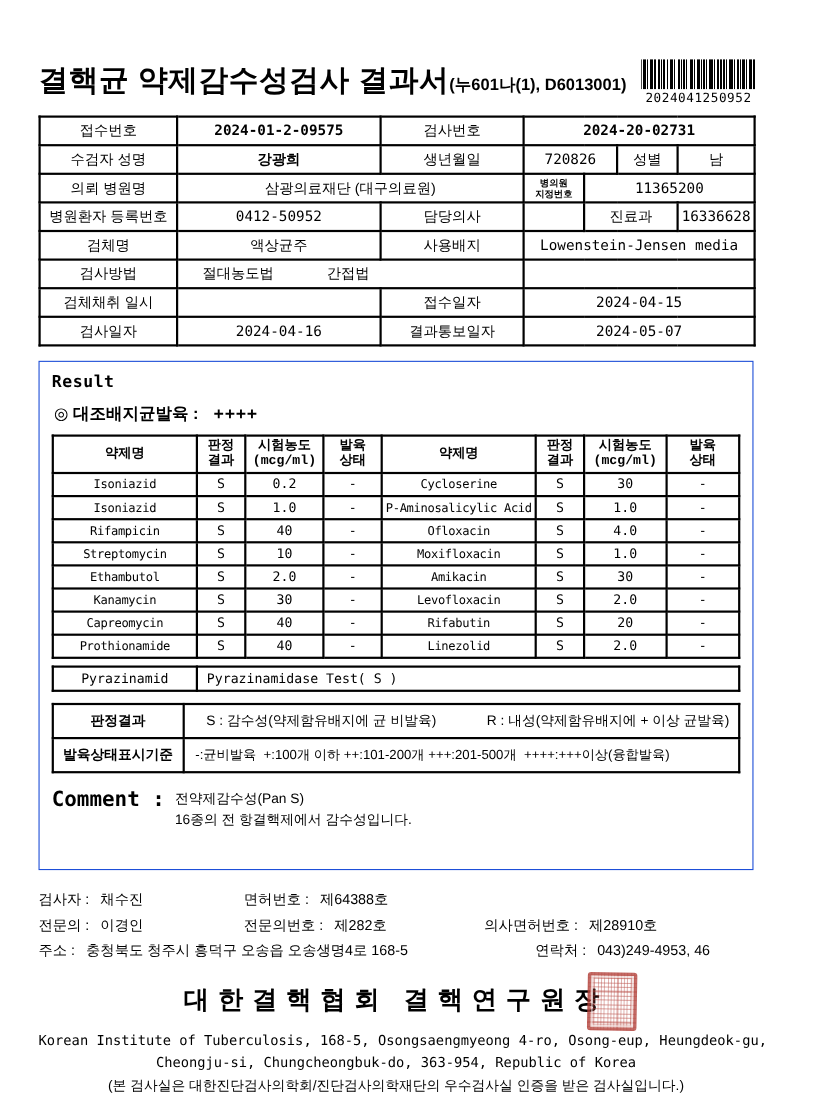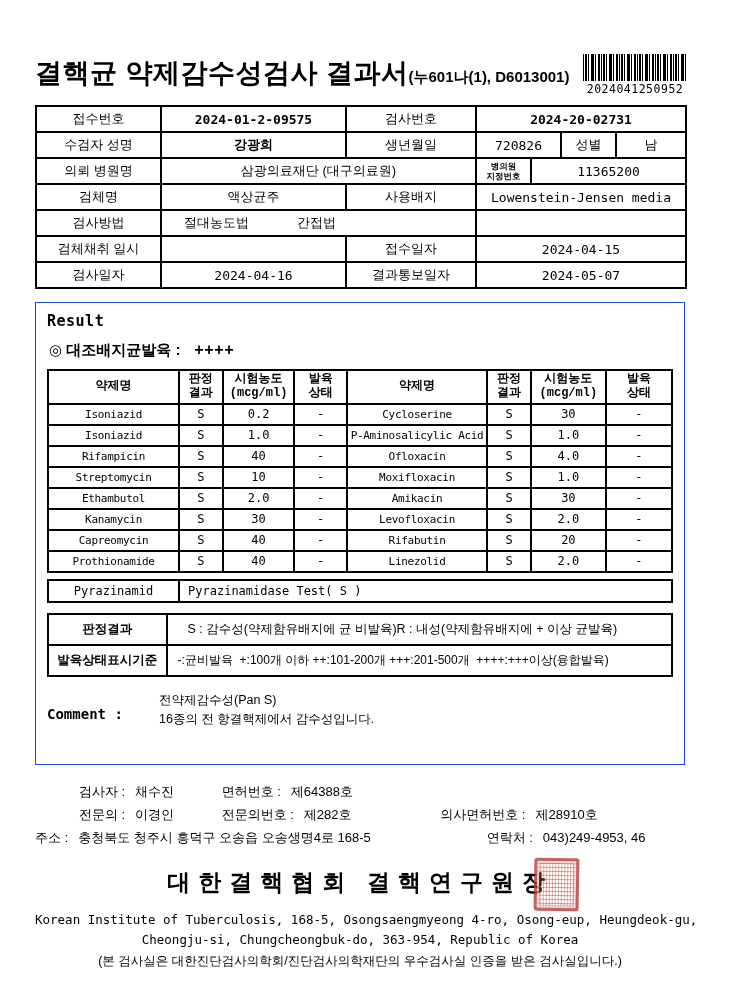--- a/index.html
+++ b/index.html
@@ -54,32 +54,32 @@
   .pyz-table { width:100%; table-layout:fixed; margin-top:6px; font-size:12px; }
   .pyz-table td { border:2px solid #000; height:22px; padding:0 2px; overflow:hidden; }
   .pyz-label { text-align:center; font-family:"DejaVu Sans Mono",monospace; font-size:12px; }
   .pyz-value { text-align:left; padding-left:8px !important; font-family:"DejaVu Sans Mono",monospace; font-size:12px; }
 
   .criteria-table { width:100%; table-layout:fixed; margin-top:10px; font-size:12.5px; }
   .criteria-table td { border:2px solid #000; height:31px; padding:2px 6px; overflow:hidden; }
   .crit-label { text-align:center; font-weight:bold; white-space:nowrap; font-size:12.5px; }
   .crit-judge { display:flex; align-items:center;text-align:right; }
   .crit-judge .s-part { margin-left:14px; }
-  .crit-judge .r-part { }
+  .crit-judge .r-part { margin-left:46px; }
   .crit-growth { white-space:pre-wrap; font-size:12px; padding-left:10px !important; }
 
   .comment { margin-top:13px; display:flex; min-height:62px; }
-  .comment-label { font-family:"DejaVu Sans Mono",monospace; font-weight:bold; font-size:14px; width:112px; flex:none;margin-top:16px; }
+  .comment-label { font-family:"DejaVu Sans Mono",monospace; font-weight:bold; font-size:19px; width:112px; flex:none; }
   .comment-text { font-size:12.5px; line-height:1.55; padding-top:1px; }
 
   
   .footer-lines { margin-top:18px; font-size:13px; }
   .f-row { height:23px; white-space:nowrap; }
   .f-seg { display:inline-block; }
-  .w180 { width:183px;text-align:center; } .w215 { width:215px; } .w450 { width:448px; }
+  .w180 { width:183px; } .w215 { width:215px; } .w450 { width:448px; }
   .f-label { margin-right:10px; }
 
   .institute-line { position:relative; margin-top:15px; text-align:center; font-family:"Liberation Serif","DejaVu Serif",serif; font-size:23px; font-weight:bold; letter-spacing:8px; white-space:nowrap; }
   .stamp {
     position:absolute; left:499px; top:-9px; width:45px; height:53px;
     border:3px solid rgba(178,62,55,0.85); border-radius:3px;
     background-image:
       repeating-linear-gradient(0deg,  rgba(178,62,55,0.55) 0 1px, rgba(255,255,255,0) 1px 4px),
       repeating-linear-gradient(90deg, rgba(178,62,55,0.45) 0 1px, rgba(255,255,255,0) 1px 3px);
     box-shadow: inset 0 0 0 2px rgba(255,255,255,0.55), inset 0 0 0 3px rgba(178,62,55,0.35);
@@ -127,20 +127,28 @@
         <td>생년월일</td>
         <td colspan="2" class="mono">720826</td>
         <td>성별</td>
         <td>남</td>
       </tr>
       <tr>
         <td>의뢰 병원명</td>
         <td colspan="2">삼광의료재단 (대구의료원)</td>
         <td class="small-label"><span>병의원</span><br><span>지정번호</span></td>
         <td colspan="3" class="mono">11365200</td>
+      </tr>
+      <tr>
+        <td>병원환자 등록번호</td>
+        <td class="mono">0412-50952</td>
+        <td>담당의사</td>
+        <td></td>
+        <td colspan="2">진료과</td>
+        <td class="mono">16336628</td>
       </tr>
       <tr>
         <td>검체명</td>
         <td>액상균주</td>
         <td>사용배지</td>
         <td colspan="4" class="mono">Lowenstein-Jensen media</td>
       </tr>
       <tr>
         <td>검사방법</td>
         <td colspan="2" class="method-cell"><span>절대농도법</span><span class="gap"></span><span>간접법</span></td>

